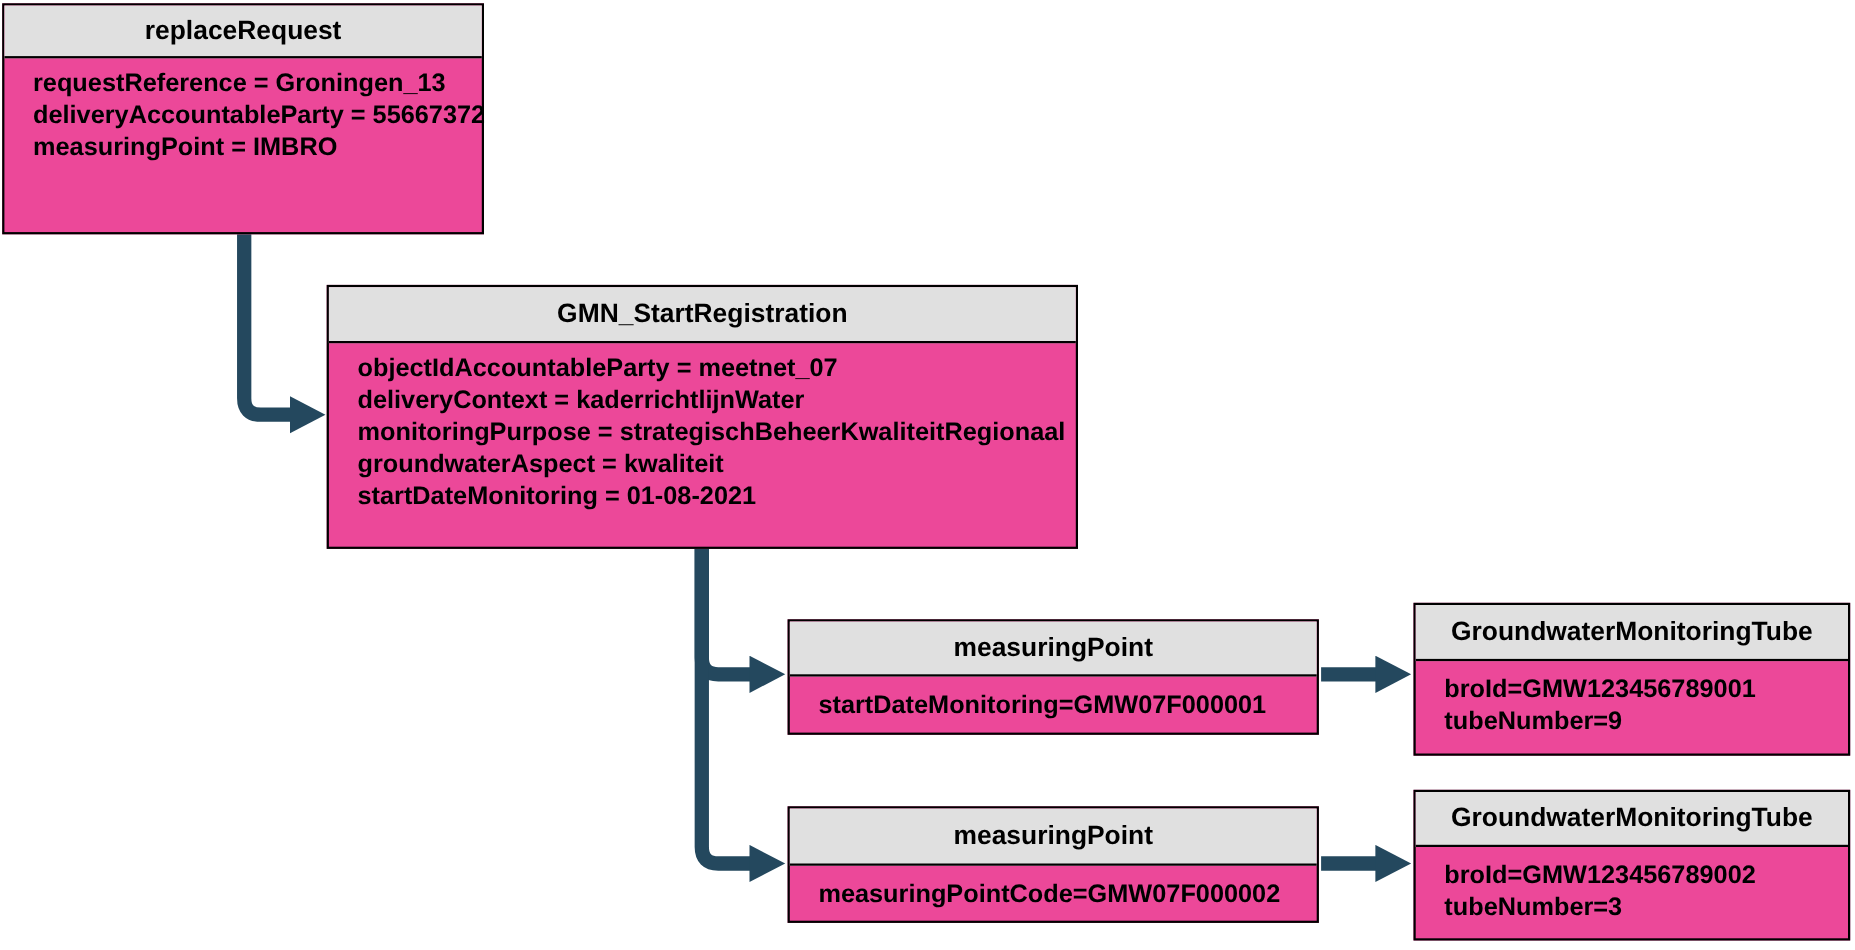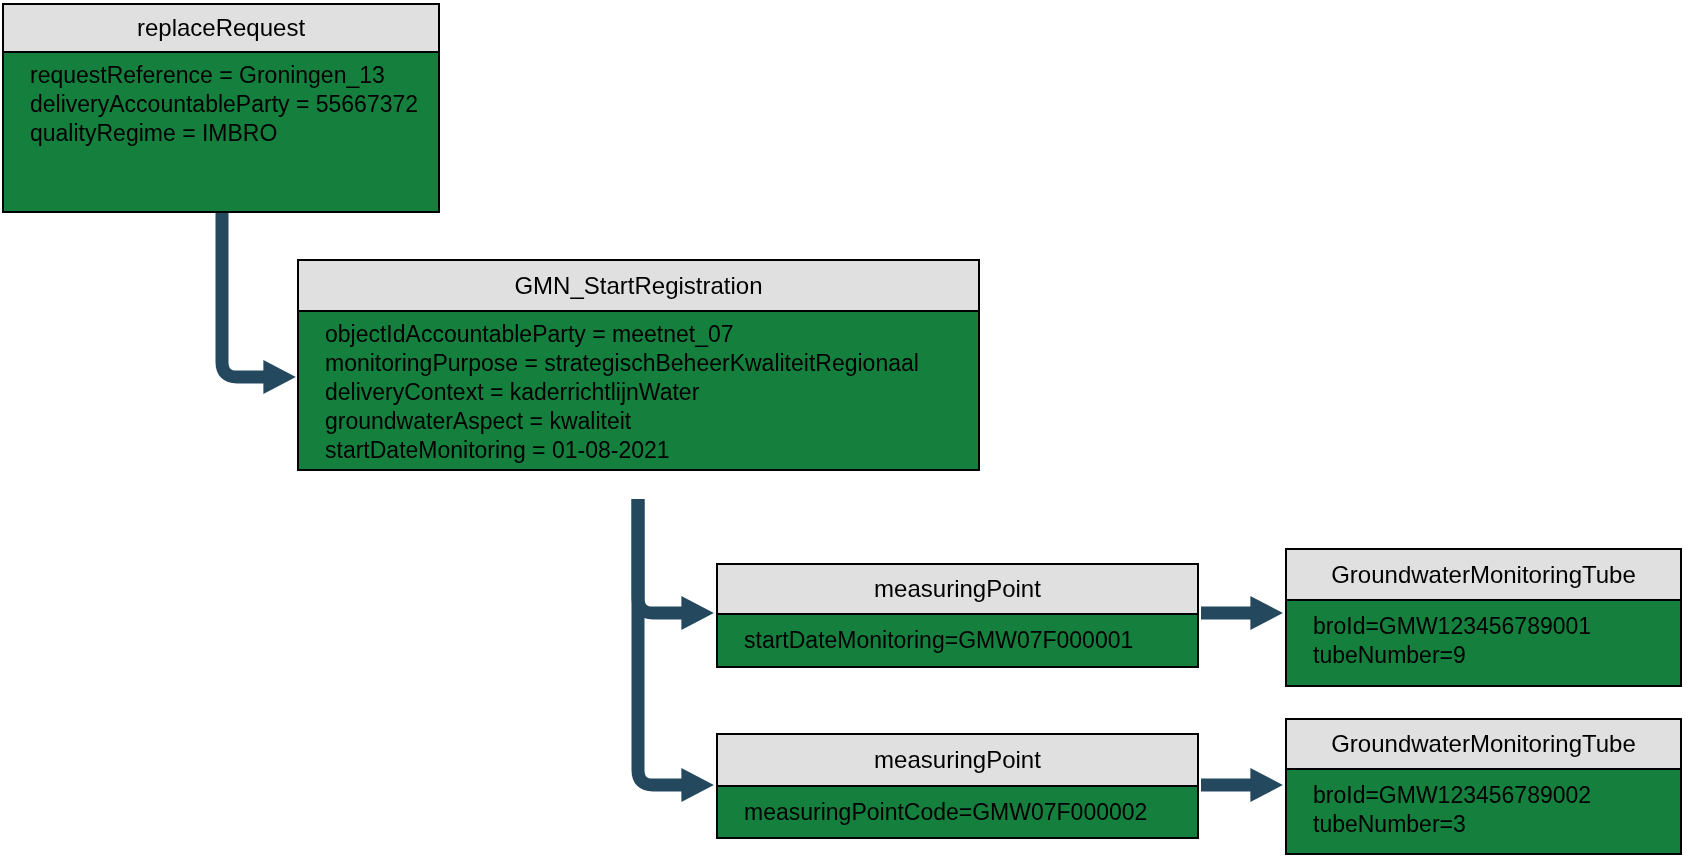--- a/index.html
+++ b/index.html
@@ -14,23 +14,24 @@
     font-family:"Liberation Sans", sans-serif;
     color:#000;
     overflow:hidden;
   }
   .canvas{position:absolute;inset:0;}
   #connectors{position:absolute;left:0;top:0;width:1686px;height:864px;pointer-events:none;}
   #connectors .connector{stroke:var(--arrow-color);stroke-width:13;fill:none;}
   #connectors .arrowhead{fill:var(--arrow-color);}
   .node{
     position:absolute;
-    background:#15803d;
+    background:#ec4899;
     border:2px solid var(--border-color);
     box-sizing:border-box;
+    font-weight:bold;
   }
   .node-header{
     background:var(--header-bg);
     border-bottom:2px solid var(--border-color);
     height:48px;
     display:flex;align-items:center;justify-content:center;
     font-size:24px;
     box-sizing:border-box;
   }
   .node-body{
@@ -59,32 +60,32 @@
     <path class="connector" d="M 1201 785 L 1251 785" marker-end="url(#ah)"></path>
   </svg>
 
   <div class="node" style="left:2px;top:3px;width:438px;height:210px;">
     <div class="node-header">
       <span>replaceRequest</span>
     </div>
     <div class="node-body">
       <div class="attr">requestReference = Groningen_13</div>
       <div class="attr">deliveryAccountableParty = 55667372</div>
-      <div class="attr">qualityRegime = IMBRO</div>
+      <div class="attr">measuringPoint = IMBRO</div>
     </div>
   </div>
 
-  <div class="node" style="left:297px;top:259px;width:683px;height:212px;">
+  <div class="node" style="left:297px;top:259px;width:683px;height:240px;">
     <div class="node-header" style="height:51px;">
       <span>GMN_StartRegistration</span>
     </div>
     <div class="node-body">
       <div class="attr">objectIdAccountableParty = meetnet_07</div>
+      <div class="attr">deliveryContext = kaderrichtlijnWater</div>
       <div class="attr">monitoringPurpose = strategischBeheerKwaliteitRegionaal</div>
-      <div class="attr">deliveryContext = kaderrichtlijnWater</div>
       <div class="attr">groundwaterAspect = kwaliteit</div>
       <div class="attr">startDateMonitoring = 01-08-2021</div>
     </div>
   </div>
 
   <div class="node" style="left:716px;top:563px;width:483px;height:105px;">
     <div class="node-header" style="height:50px;">
       <span>measuringPoint</span>
     </div>
     <div class="node-body body-pad">

